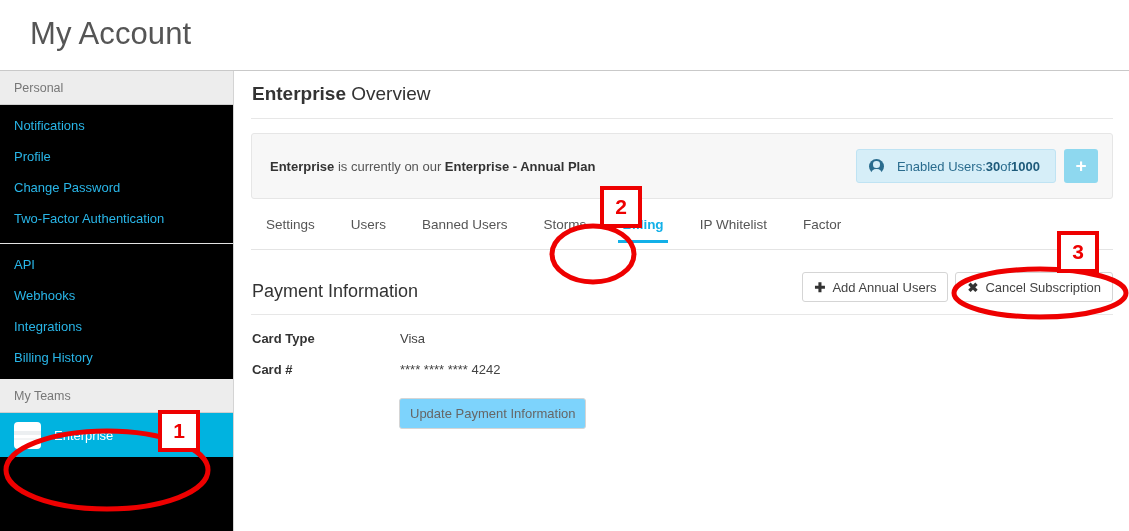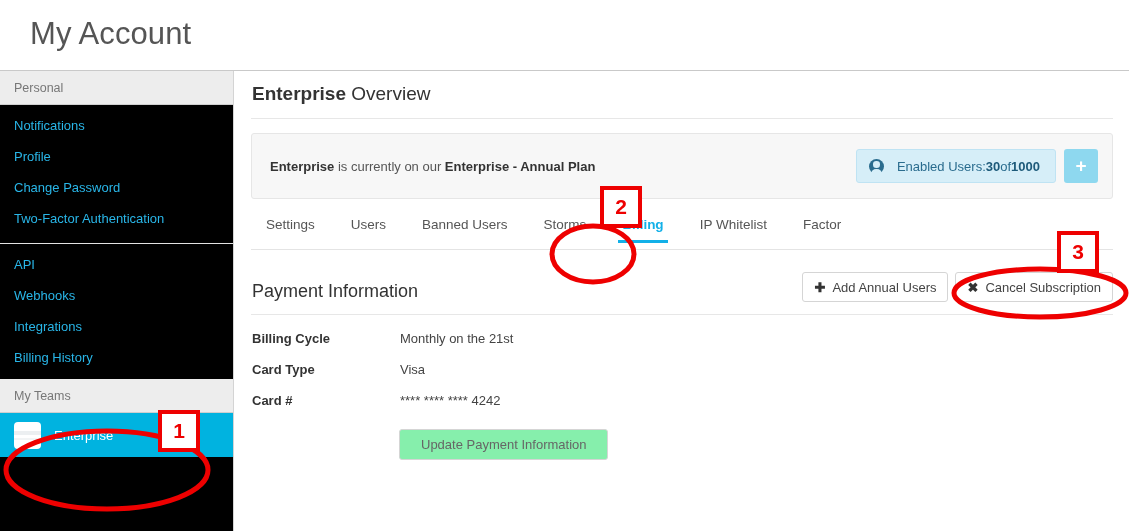--- a/index.html
+++ b/index.html
@@ -167,22 +167,22 @@
   .pay-rule { height: 1px; background: #e7e7e7; margin-top: 12px; }
 
   .detail-row { display: flex; margin-top: 16px; padding-left: 1px; }
   .detail-row:first-of-type { margin-top: 19px; }
   .detail-label {
     width: 148px; font-size: 13px; font-weight: 700; color: #333333;
   }
   .detail-value { font-size: 13px; color: #444444; }
   .update-btn {
     margin: 21px 0 0 148px;
-    background: #86efac; border: 1px solid #d5d5d5; border-radius: 3px;
-    height: 31px; padding: 0 21px;
+    background: #7dd3fc; border: 1px solid #d5d5d5; border-radius: 3px;
+    height: 31px; padding: 0 10px;
     font-size: 13px; color: #666666; font-family: inherit; cursor: pointer;
   }
   .anno-box {
     position: absolute;
     border: 4px solid #ee0000; background: #ffffff;
     display: flex; align-items: center; justify-content: center;
     font-size: 21px; font-weight: 700; color: #ee0000;
     font-family: "Liberation Sans", sans-serif;
     z-index: 30;
   }
@@ -269,24 +269,20 @@
         </button>
         <button class="ghost-btn">
           <span class="gly">✖</span>
           <span>Cancel Subscription</span>
         </button>
       </div>
     </div>
     <div class="pay-rule"></div>
 
     <div class="detail-row">
-      <div class="detail-label">Billing Cycle</div>
-      <div class="detail-value">Monthly on the 21st</div>
-    </div>
-    <div class="detail-row">
       <div class="detail-label">Card Type</div>
       <div class="detail-value">Visa</div>
     </div>
     <div class="detail-row">
       <div class="detail-label">Card #</div>
       <div class="detail-value">**** **** **** 4242</div>
     </div>
 
     <button class="update-btn">Update Payment Information</button>
   </div>

